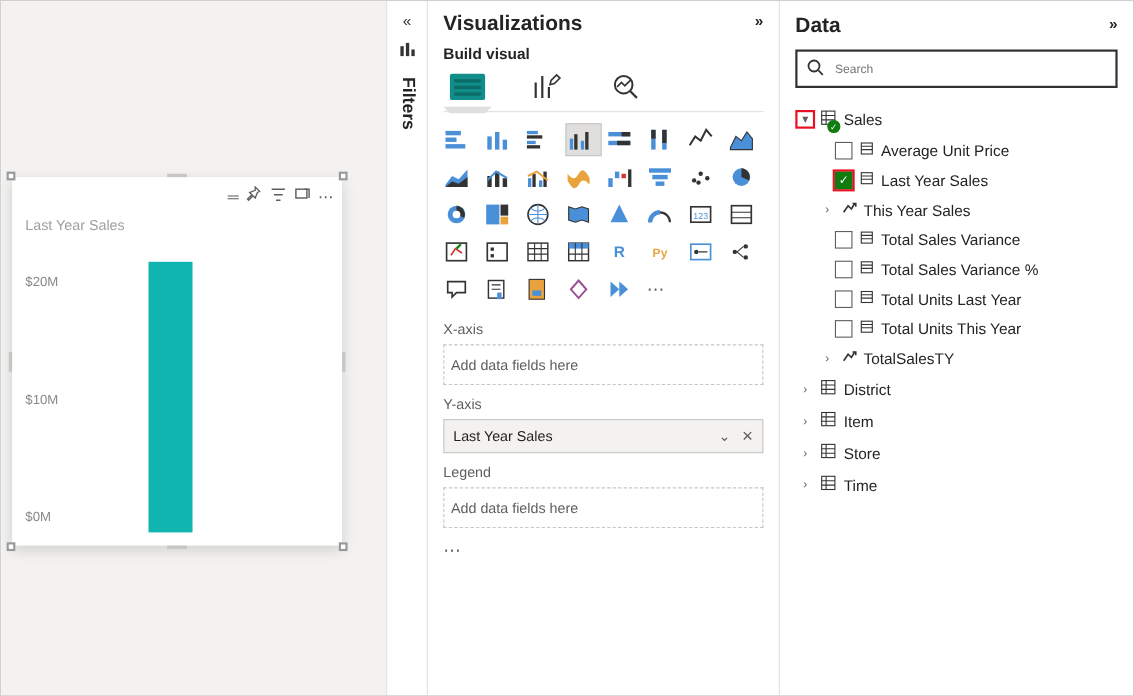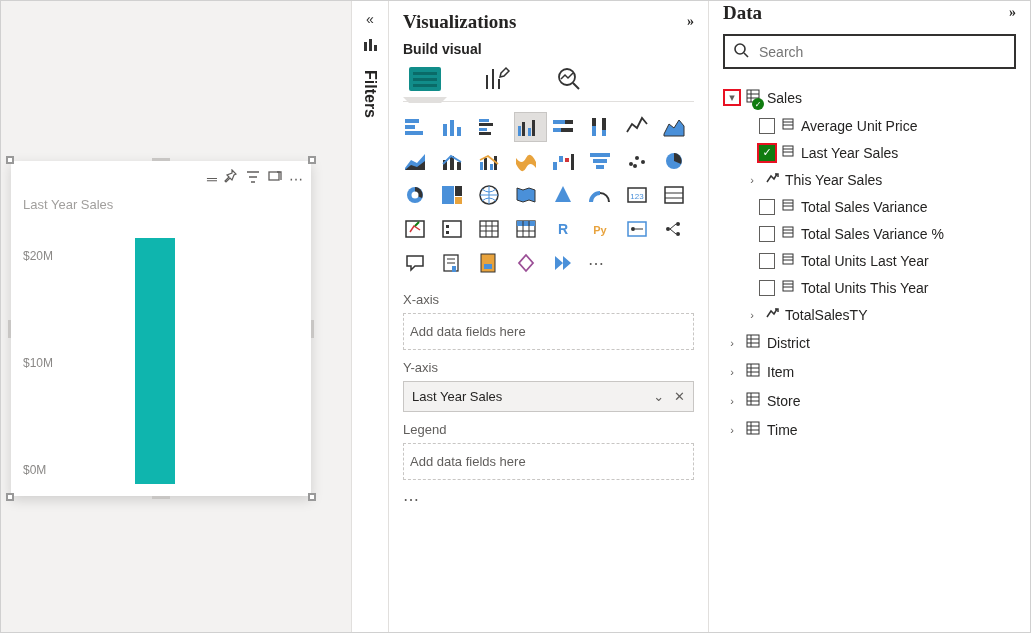--- a/index.html
+++ b/index.html
@@ -80,23 +80,23 @@
 
   .viz-panel {
     width: 320px;
     border-right: 1px solid #e1dfdd;
     flex-shrink: 0;
     padding: 10px 14px;
     overflow: hidden;
   }
   .data-panel {
     flex: 1;
-    padding: 1px 14px;
-  }
-  .panel-header { display: flex; justify-content: space-between; align-items: center; font-family: Liberation Serif, serif; }
+    padding: 12px 14px;
+  }
+  .panel-header { display: flex; justify-content: space-between; align-items: flex-start; }
   .panel-header h2 { font-size: 19px; font-weight: 600; margin: 0; }
   .panel-header .chevron { font-size: 14px; font-weight: bold; }
   .sub-header { font-weight: 600; margin: 8px 0 6px; font-size: 14px; }
 
   .tabs { display: flex; gap: 36px; margin-bottom: 6px; padding-left: 4px; }
   .tab-icon { width: 36px; height: 32px; display:flex; align-items:center; justify-content:center; position: relative; }
   .tab-icon.active::after {
     content: ""; position: absolute; left: -4px; right: -4px; bottom: -8px;
     height: 0; border-bottom: 6px solid #e1dfdd;
     border-left: 6px solid transparent; border-right: 6px solid transparent;
@@ -124,21 +124,21 @@
     border: 1px solid #c8c6c4; background: #f3f2f1;
     padding: 7px 8px; display: flex; align-items: center; justify-content: space-between;
     font-size: 13px;
   }
   .field-pill .right { display: flex; gap: 10px; color: #605e5c; }
 
   .search-box {
     display: flex; align-items: center; gap: 8px;
     border: 2px solid #323130; padding: 6px 8px; margin-top: 10px;
   }
-  .search-box input { border: none; outline: none; font-size: 14px; flex:1; }
+  .search-box input { border: none; outline: none; font-size: 11px; flex:1; }
 
   .tree { margin-top: 14px; }
   .tree-row { display: flex; align-items: center; gap: 6px; padding: 5px 0; font-size: 14px; }
   .tree-row.depth1 { padding-left: 2px; }
   .tree-row.depth2 { padding-left: 36px; }
   .tree-row.depth2b { padding-left: 22px; }
   .tree-caret { width: 14px; display:inline-flex; justify-content:center; color:#605e5c; font-size:11px; }
   .chk {
     width: 16px; height: 16px; border: 1px solid #605e5c; display:inline-flex;
     align-items:center; justify-content:center; font-size: 11px; color:#fff;

